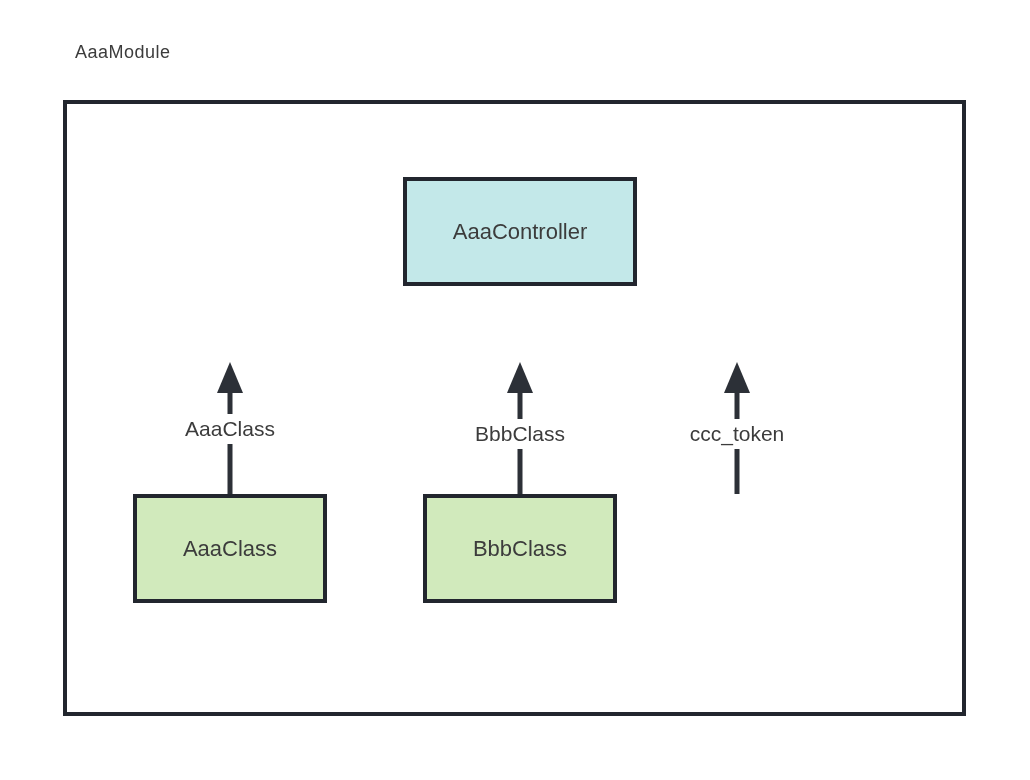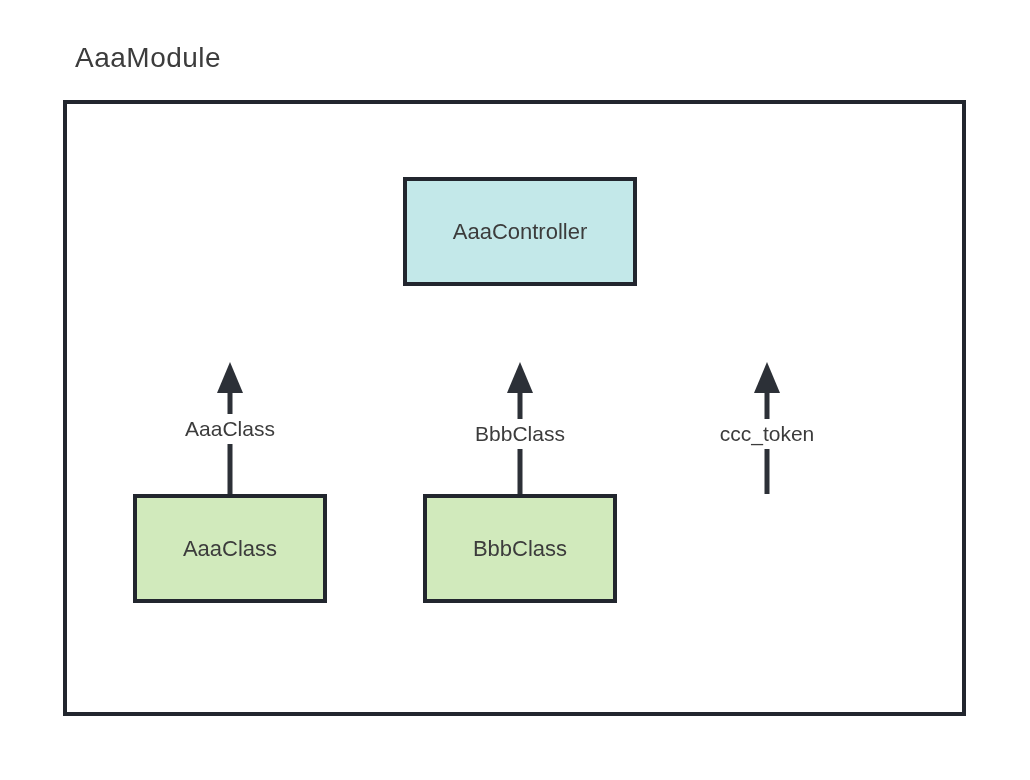--- a/index.html
+++ b/index.html
@@ -8,21 +8,21 @@
     width: 1030px;
     height: 780px;
     background: #ffffff;
     font-family: "Liberation Sans", "DejaVu Sans", sans-serif;
     overflow: hidden;
   }
   .module-title {
     position: absolute;
     left: 75px;
     top: 42px;
-    font-size: 28px;
+    font-size: 18px;
     color: var(--text, #3c3c3c);
     letter-spacing: 0.5px;
   }
   .module-box {
     position: absolute;
     left: 63px;
     top: 100px;
     width: 903px;
     height: 616px;
     box-sizing: border-box;
@@ -47,21 +47,21 @@
     background: var(--controller-fill, #c3e8e9);
   }
   .provider {
     position: absolute;
     top: 350px;
     width: 194px;
     height: 253px;
   }
   .provider.p1 { left: 133px; text-align: right; }
   .provider.p2 { left: 423px; }
-  .provider.p3 { left: 670px; }
+  .provider.p3 { left: 640px; }
   .arrow-head {
     position: absolute;
     left: 50%;
     top: 12px;
     transform: translateX(-50%);
     width: 0;
     height: 0;
     border-left: 13px solid transparent;
     border-right: 13px solid transparent;
     border-bottom: 31px solid var(--arrow, #2c3037);

